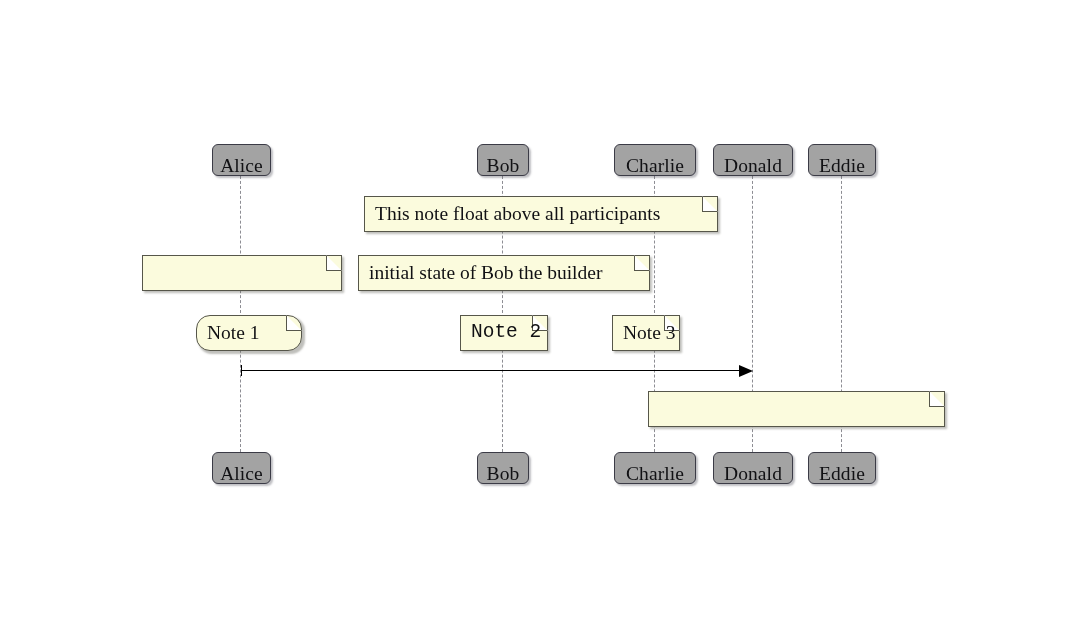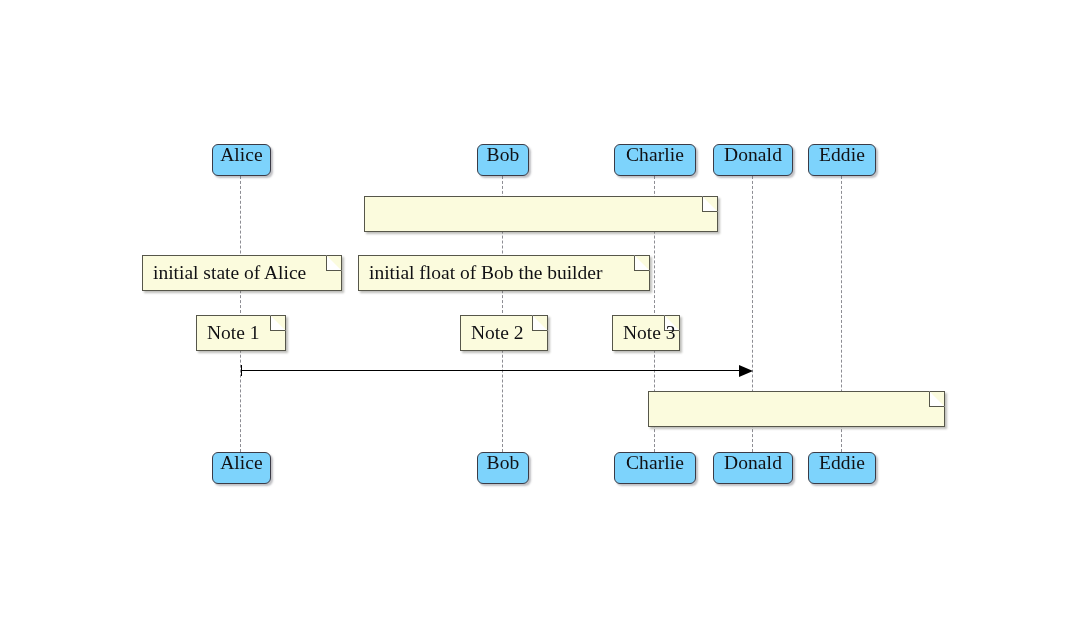--- a/index.html
+++ b/index.html
@@ -21,28 +21,28 @@
     position: absolute;
     width: 0;
     border-left: 1.6px dashed #8d8d93;
     z-index: 1;
   }
 
   
   .participant {
     position: absolute;
     box-sizing: border-box;
-    background: #7dd3fc;
+    background: #a3a3a3;
     border: 1.3px solid #3b3b46;
     border-radius: 6px;
     color: #111114;
     font-size: 19.5px;
     line-height: 1;
     display: flex;
-    align-items: flex-start;
+    align-items: flex-end;
     justify-content: center;
     box-shadow: 2px 2px 2px rgba(90,90,100,0.38);
     z-index: 5;
     white-space: nowrap;
     letter-spacing: 0.1px;
   }
 
   
   .note {
     position: absolute;
@@ -145,35 +145,35 @@
     <div class="participant" style="left: 713px; top: 452px; width: 80px; height: 32px;">
       <span>Donald</span>
     </div>
     <div class="participant" style="left: 808px; top: 452px; width: 68px; height: 32px;">
       <span>Eddie</span>
     </div>
     <div class="msg-line" style="left: 241px; top: 370px; width: 498px;"></div>
     <div class="msg-tail" style="left: 241px; top: 365px; height: 11px;"></div>
     <div class="msg-head" style="left: 739px; top: 364.5px;"></div>
     <div class="note" style="left: 364px; top: 196px; width: 354px; height: 36px;">
+      <span class="note-text">This note float above all participants</span>
       <span class="fold"></span>
     </div>
     <div class="note" style="left: 142px; top: 255px; width: 200px; height: 36px;">
-      <span class="note-text">initial state of Alice</span>
       <span class="fold"></span>
     </div>
     <div class="note" style="left: 358px; top: 255px; width: 292px; height: 36px;">
-      <span class="note-text">initial float of Bob the builder</span>
+      <span class="note-text">initial state of Bob the builder</span>
       <span class="fold"></span>
     </div>
-    <div class="note" style="left: 196px; top: 315px; width: 90px; height: 36px;">
+    <div class="note" style="left: 196px; top: 315px; width: 106px; height: 36px; border-radius: 14px;">
       <span class="note-text">Note 1</span>
       <span class="fold"></span>
     </div>
-    <div class="note" style="left: 460px; top: 315px; width: 88px; height: 36px;">
+    <div class="note" style="left: 460px; top: 315px; width: 88px; height: 36px; font-family: Liberation Mono, monospace;">
       <span class="note-text">Note 2</span>
       <span class="fold"></span>
     </div>
     <div class="note" style="left: 612px; top: 315px; width: 68px; height: 36px;">
       <span class="note-text">Note 3</span>
       <span class="fold"></span>
     </div>
     <div class="note" style="left: 648px; top: 391px; width: 297px; height: 36px;">
       <span class="fold"></span>
     </div>

